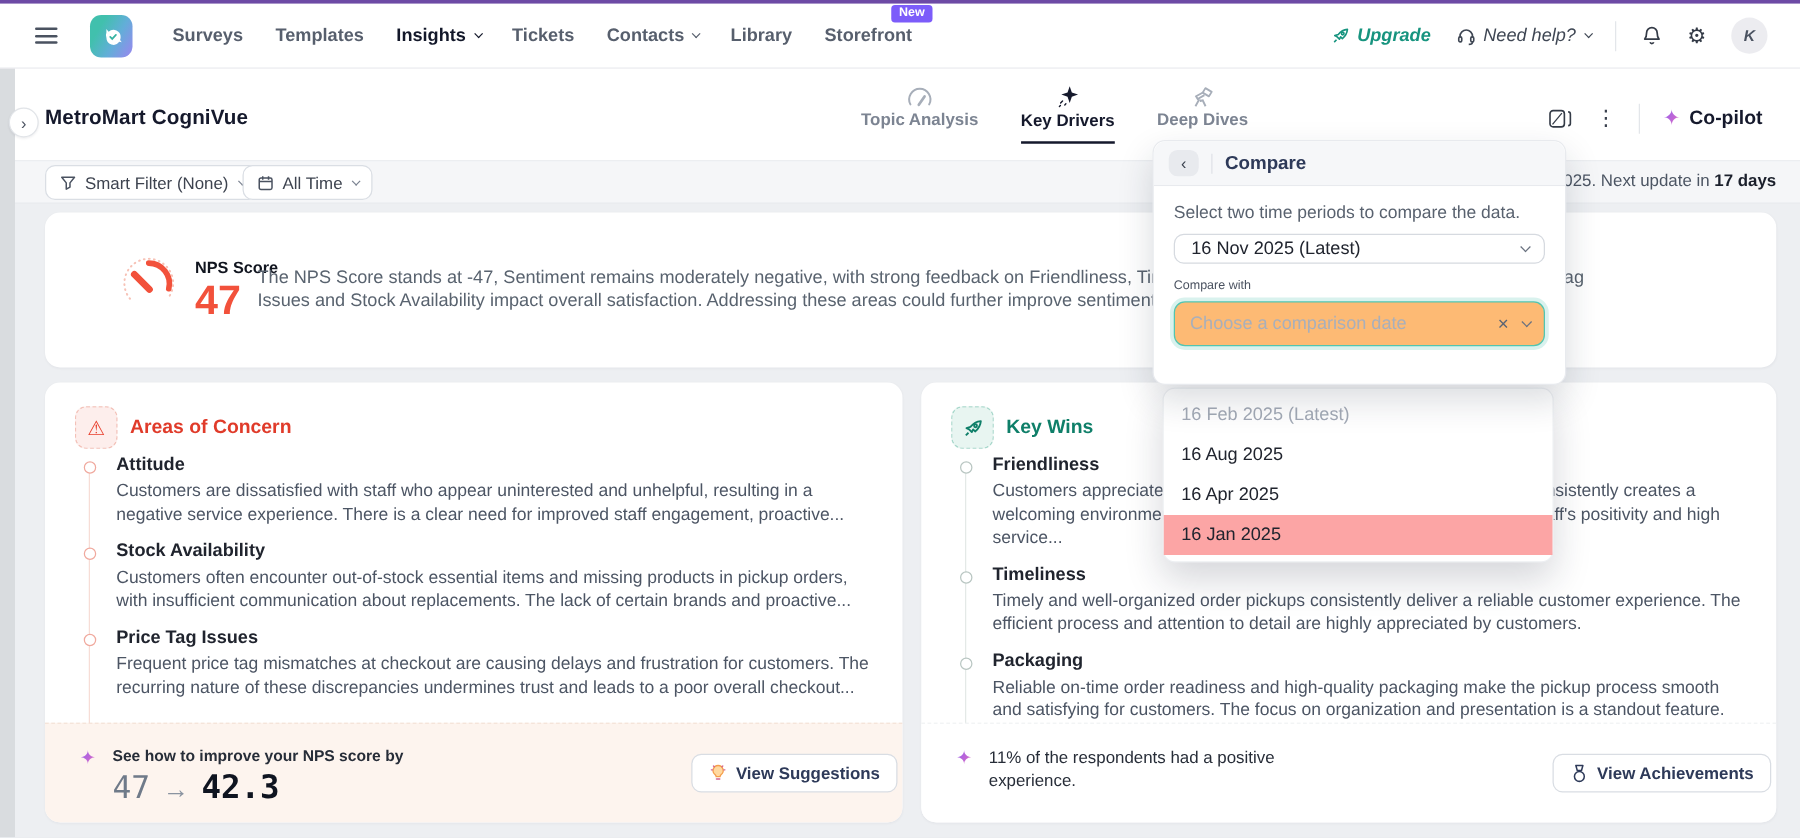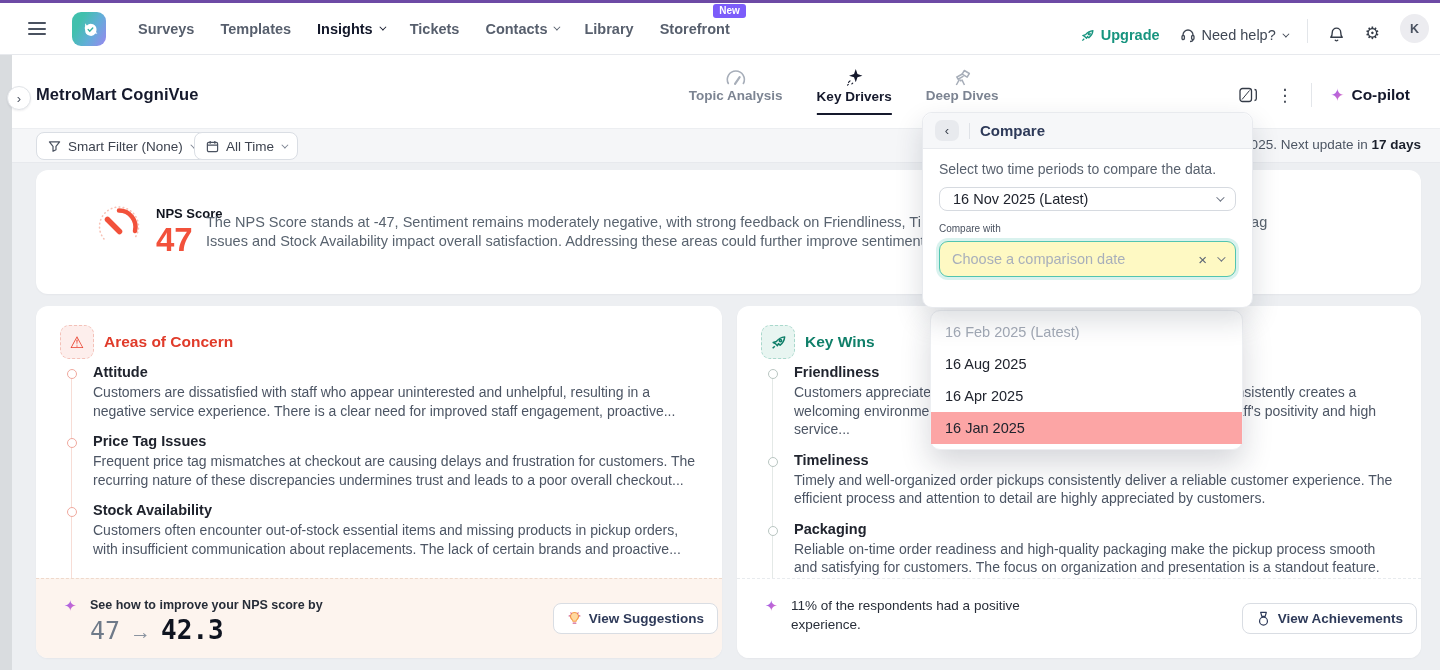--- a/index.html
+++ b/index.html
@@ -15,21 +15,21 @@
   .burger { width:18px; display:flex; flex-direction:column; gap:3.5px; cursor:pointer; }
   .burger span { display:block; height:2px; background:#4a5260; border-radius:2px; }
   .logo { width:34px; height:34px; border-radius:9px; margin-left:4px;
           background:linear-gradient(120deg,#41c0ad 25%,#62aed8 60%,#9a86f0 100%);
           display:flex; align-items:center; justify-content:center; }
   .nav-items { display:flex; align-items:center; gap:26px; margin-left:10px; }
   .nav-item { font-size:14.5px; font-weight:600; color:#575f6d; display:flex; align-items:center; gap:6px; cursor:pointer; position:relative; }
   .nav-item.active { color:#13182a; font-weight:700; }
   .badge-new { position:absolute; top:-17px; right:-16px; background:#7c5cfa; color:#fff; font-size:10px;
                font-weight:600; padding:1.5px 6px; border-radius:3px; }
-  .nav-right { margin-left:auto; display:flex; align-items:flex-end; gap:20px; padding-right:11px; }
+  .nav-right { margin-left:auto; display:flex; align-items:center; gap:20px; padding-right:26px;font-style:italic; }
   .upgrade { display:flex; align-items:center; gap:6px; color:#17947f; font-size:14.5px; font-weight:600; cursor:pointer; }
   .needhelp { display:flex; align-items:center; gap:6px; color:#3f4754; font-size:14.5px; font-weight:500; cursor:pointer; }
   .vdiv { width:1px; height:24px; background:#e3e6ea; }
   .glyph { font-family:"DejaVu Sans", sans-serif; }
   .gear { font-size:17px; color:#343b47; cursor:pointer; }
   .avatar { width:29px; height:29px; border-radius:50%; background:#ececf0; color:#4a5260;
             font-size:12.5px; font-weight:600; display:flex; align-items:center; justify-content:center; cursor:pointer; }
 
   .cv { display:inline-block; width:6px; height:6px; border-right:1.5px solid currentColor;
         border-bottom:1.5px solid currentColor; transform:rotate(45deg) translateY(-2px); }
@@ -112,21 +112,21 @@
                justify-content:center; font-size:13px; color:#3a414e; cursor:pointer; }
   .pop-head .vdiv { height:16px; background:#dfe2e7; }
   .pop-title { font-size:15px; font-weight:600; color:#2e3a59; }
   .pop-body { padding:12px 16px 0 16px; }
   .pop-desc { font-size:14px; color:#59626f; margin-bottom:10px; }
   .select { height:24px; border:1px solid #d6dae0; border-radius:8px; display:flex; align-items:center;
             padding:0 13px; font-size:14.5px; color:#20242e; cursor:pointer; }
   .select .cv { margin-left:auto; color:#6a7280; }
   .cmp-label { font-size:10px; color:#4a5260; margin:12px 0 7px 0; }
   .cmp-input-wrap { position:relative; height:36px; border:1.5px solid #52c5b0; border-radius:9px;
-                    box-shadow:0 0 0 3px rgba(82,197,176,.22); display:flex; align-items:center; background:#fef9c3; }
+                    box-shadow:0 0 0 3px rgba(82,197,176,.22); display:flex; align-items:center; background:#fdba74; }
   .cmp-input { border:none; outline:none; flex:1; height:100%; padding:0 12px; font-size:14.5px;
                font-family:"Liberation Sans", sans-serif; color:#20242e; background:transparent; }
   .cmp-input::placeholder { color:#a8afbb; }
   .clear-x { font-size:15px; color:#5a6474; padding:0 6px; cursor:pointer; }
   .cmp-input-wrap .cv { margin:0 12px 0 4px; color:#6a7280; }
 
   .dropdown { position:absolute; left:930px; top:310px; width:313px; background:#fff; border:1px solid #edeff2;
               border-radius:10px; box-shadow:0 14px 30px rgba(25,35,55,.18); padding:5px 0; z-index:29; }
   .dd-item { height:32px; line-height:32px; padding:0 14px; font-size:14.5px; color:#20242e; cursor:pointer; }
   .dd-item.disabled { color:#a3aab6; }
@@ -293,26 +293,26 @@
       <div class="head-icon red glyph">⚠</div>
       <div class="card-title red">Areas of Concern</div>
     </div>
     <div class="tl-line red"></div>
     <div class="items">
       <div class="item">
         <div class="item-title">Attitude</div>
         <div class="item-desc">Customers are dissatisfied with staff who appear uninterested and unhelpful, resulting in a negative service experience. There is a clear need for improved staff engagement, proactive...</div>
       </div>
       <div class="item">
+        <div class="item-title">Stock Availability</div>
+        <div class="item-desc">Customers often encounter out-of-stock essential items and missing products in pickup orders, with insufficient communication about replacements. The lack of certain brands and proactive...</div>
+      </div>
+      <div class="item">
         <div class="item-title">Price Tag Issues</div>
         <div class="item-desc">Frequent price tag mismatches at checkout are causing delays and frustration for customers. The recurring nature of these discrepancies undermines trust and leads to a poor overall checkout...</div>
-      </div>
-      <div class="item">
-        <div class="item-title">Stock Availability</div>
-        <div class="item-desc">Customers often encounter out-of-stock essential items and missing products in pickup orders, with insufficient communication about replacements. The lack of certain brands and proactive...</div>
       </div>
     </div>
     <div class="card-footer footer-pink">
       <span class="f-spark glyph spark">✦</span>
       <div class="f-prompt">See how to improve your NPS score by</div>
       <div class="f-scores">
         <span class="score-from">47</span>
         <span class="score-arrow">→</span>
         <span class="score-to">42.3</span>
       </div>

